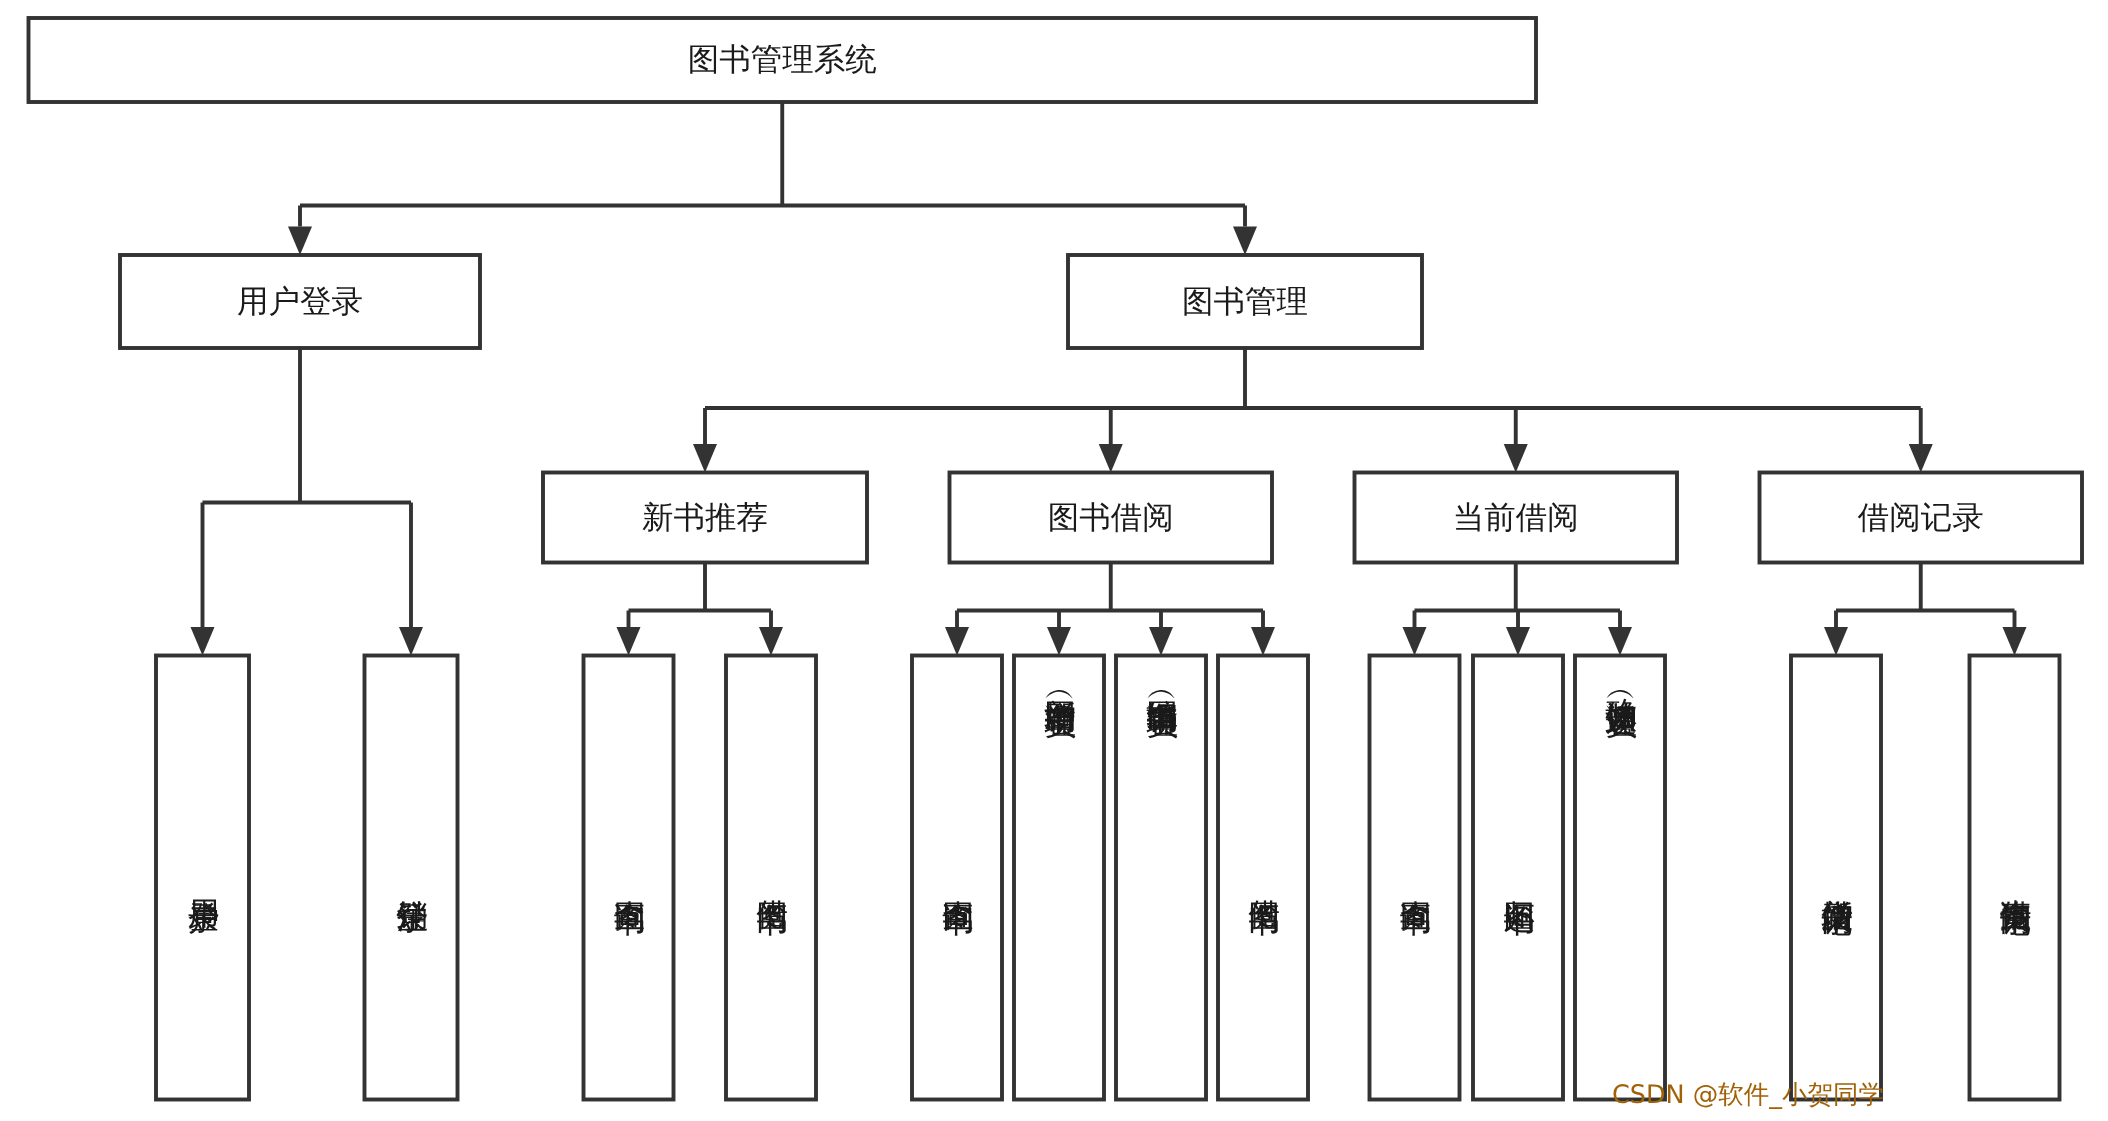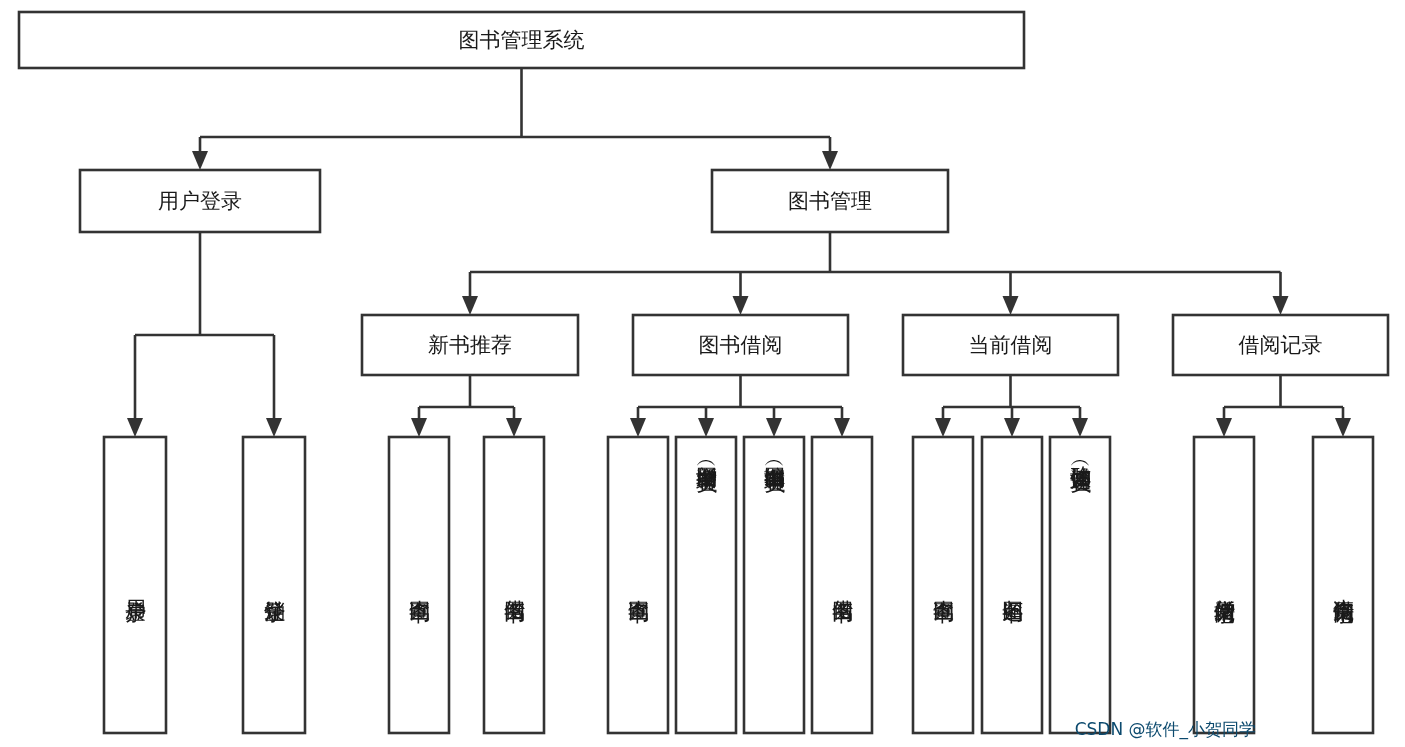--- a/index.html
+++ b/index.html
@@ -64,21 +64,21 @@
     color: #1a1a1a;
     letter-spacing: 1px;
     white-space: nowrap;
   }
   .watermark {
     position: absolute;
     right: 8px;
     bottom: 6px;
     font-family: "DejaVu Sans", "Liberation Sans", sans-serif;
     font-size: 17px;
-    color: #0c4a6e;
+    color: #a16207;
     white-space: nowrap;
     pointer-events: none;
   }
 </style>
 </head>
 <body>
 
 <div id="diagram-root">
 
   <svg class="diagram-svg" viewBox="0 0 1405 747">

